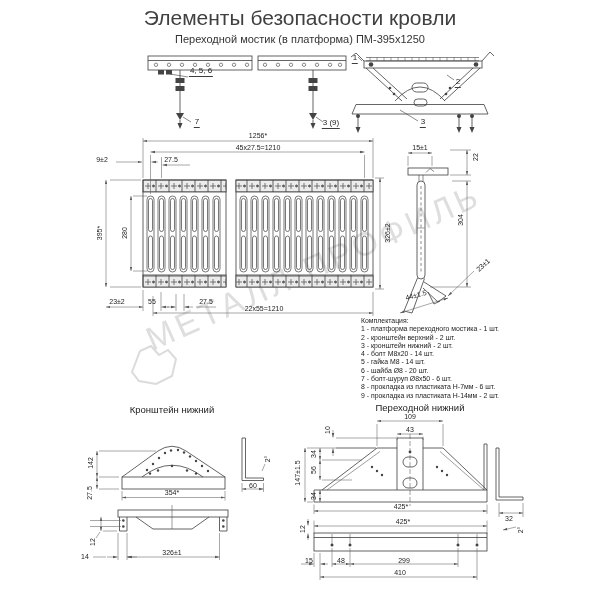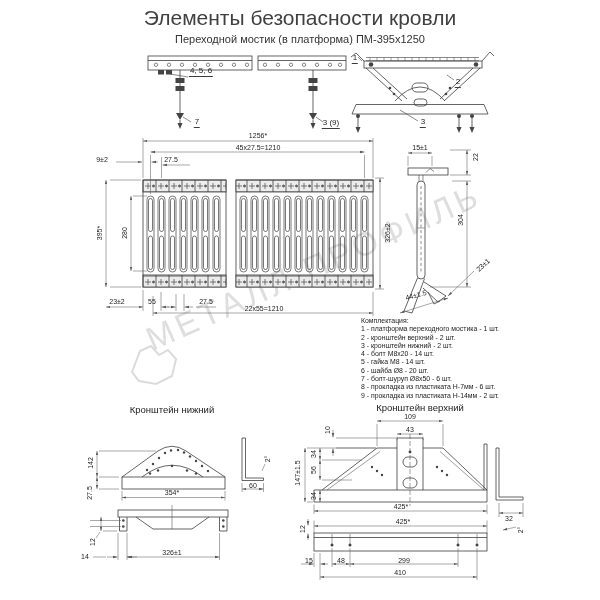--- a/index.html
+++ b/index.html
@@ -376,21 +376,21 @@
     <span class="vt" style="left:172px;top:409px">Кронштейн нижний</span>
     <span class="lb rot" style="left:90px;top:463px">142</span>
     <span class="lb rot" style="left:89px;top:493px">27.5</span>
     <span class="lb" style="left:172px;top:492px">354*</span>
     <span class="lb" style="left:253px;top:485px">60</span>
     <span class="lb rot" style="left:267px;top:459px">2°</span>
     <span class="lb rot" style="left:92px;top:542px">12</span>
     <span class="lb" style="left:85px;top:556px">14</span>
     <span class="lb" style="left:172px;top:552px">326±1</span>
 
-    <span class="vt" style="left:420px;top:407px">Кронштейн верхний</span>
+    <span class="vt" style="left:420px;top:407px">Переходной нижний</span>
     <span class="lb" style="left:410px;top:416px">109</span>
     <span class="lb" style="left:410px;top:429px">43</span>
     <span class="lb rot" style="left:327px;top:430px">10</span>
     <span class="lb rot" style="left:313px;top:454px">34</span>
     <span class="lb rot" style="left:313px;top:470px">56</span>
     <span class="lb rot" style="left:297px;top:473px">147±1.5</span>
     <span class="lb rot" style="left:313px;top:496px">34</span>
     <span class="lb" style="left:401px;top:506px">425*</span>
     <span class="lb" style="left:509px;top:518px">32</span>
     <span class="lb rot" style="left:520px;top:530px">2°</span>

